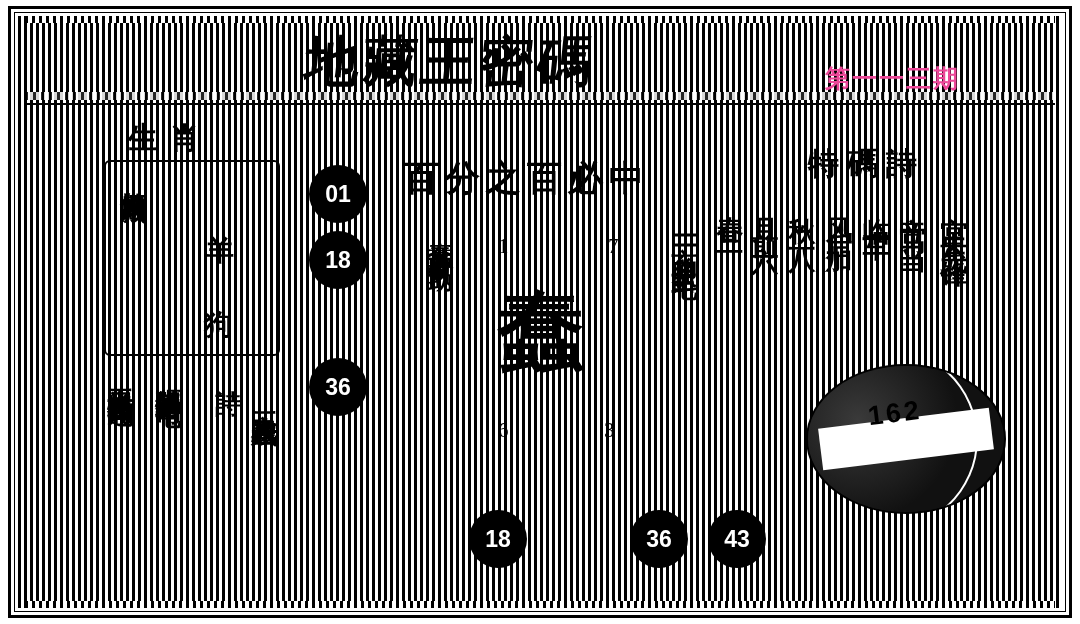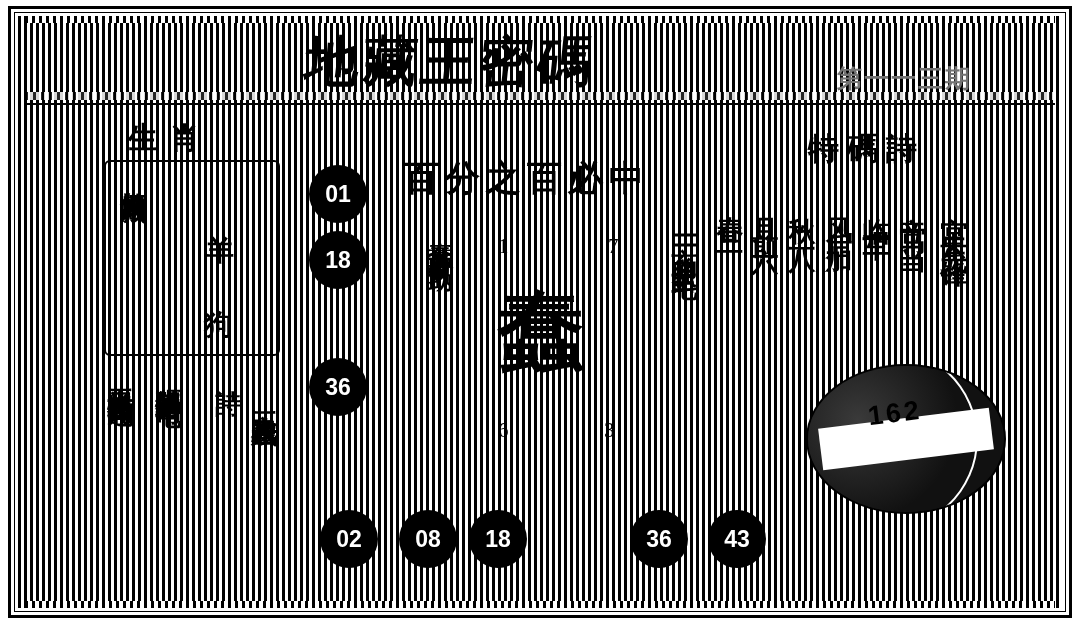--- a/index.html
+++ b/index.html
@@ -85,23 +85,22 @@
     white-space: nowrap;
     transform: skewX(-6deg);
   }
   .issue {
     position: absolute;
     left: 800px; top: 38px;
     font-family: "DejaVu Serif", serif;
     font-weight: bold;
     font-size: 25px;
     letter-spacing: 2px;
-    color: #737373;
-    white-space: nowrap;
-    margin-left: 12px;
+    color: #ec4899;
+    white-space: nowrap;
   }
   .header-rule {
     position: absolute;
     left: 25px; top: 92px;
     width: 1030px; height: 8px;
     background: repeating-linear-gradient(90deg, #000 0 3px, #fff 3px 8px);
     opacity: .85;
   }
   .header-rule2 {
     position: absolute;
@@ -234,21 +233,21 @@
     color: #000;
   }
   .cn-tl { left: 498px; top: 234px; }
   .cn-tr { left: 608px; top: 234px; }
   .cn-bl { left: 498px; top: 418px; }
   .cn-br { left: 604px; top: 418px; }
 
   
   .right-title {
     position: absolute;
-    left: 808px; top: 128px;
+    left: 808px; top: 143px;
     font-family: "DejaVu Serif", serif;
     font-weight: bold;
     font-size: 31px;
     letter-spacing: 8px;
     white-space: nowrap;
   }
   .rpoem {
     position: absolute;
     top: 196px;
     writing-mode: vertical-rl;
@@ -356,19 +355,17 @@
   <div class="rpoem" style="left:747px">月前六</div>
   <div class="rpoem" style="left:712px">春三</div>
 
   <div class="coin">
     <div class="coin-band"></div>
   </div>
   <div class="coin-num">162</div>
   <div class="coin-dot cd-1"></div>
   <div class="coin-dot cd-2"></div>
 
-  <div class="ball ball-row" style="left:320px">02</div>
-  <div class="ball ball-row" style="left:399px">08</div>
   <div class="ball ball-row" style="left:469px">18</div>
   <div class="ball ball-row" style="left:630px">36</div>
   <div class="ball ball-row" style="left:708px">43</div>
 
 </div>
 
 </body></html>

